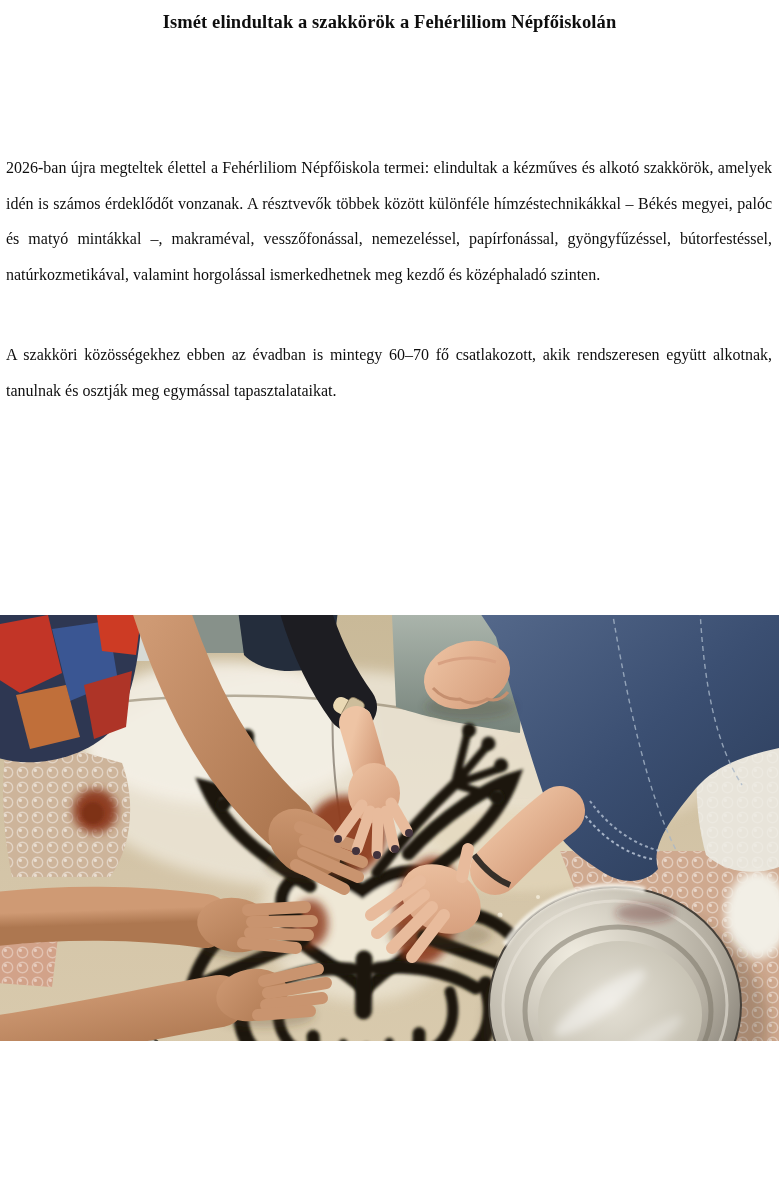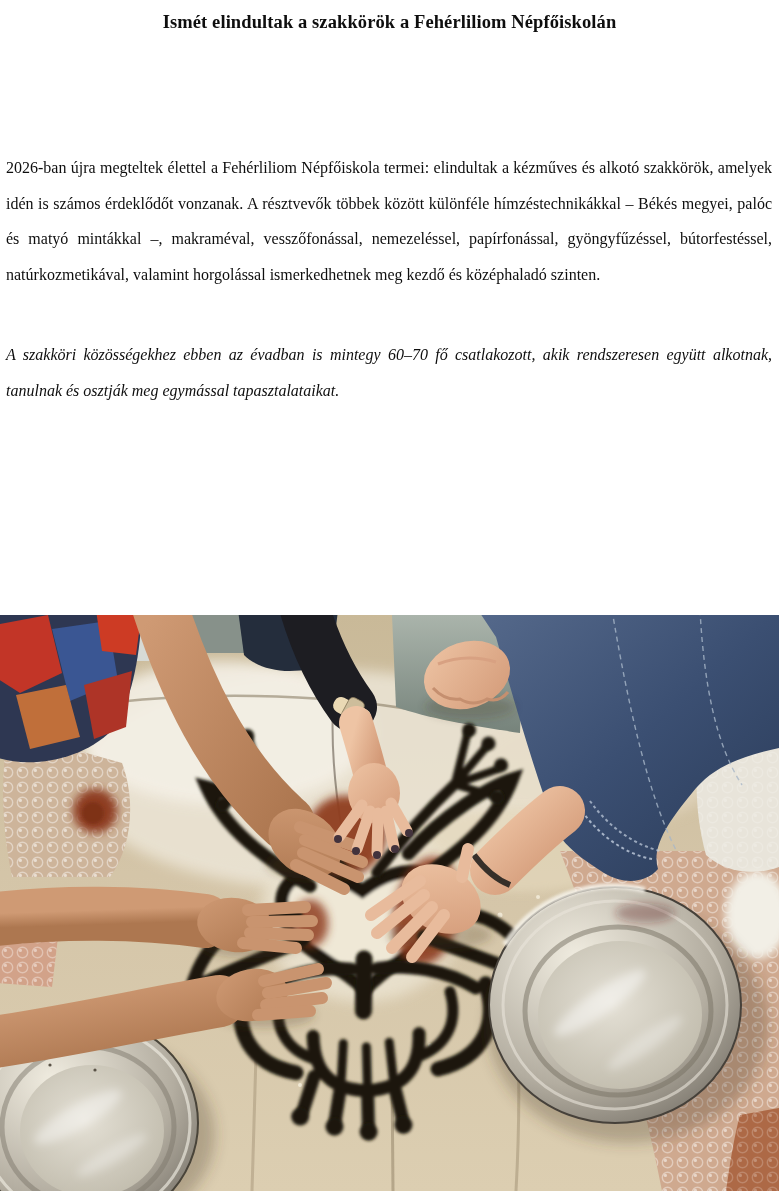--- a/index.html
+++ b/index.html
@@ -1,23 +1,23 @@
 <!DOCTYPE html>
 <html lang="hu" style="--cloth-beige: #d2c3a6; --felt-white: #efe8d6; --motif-black: #1a150f; --rust-wool: #8e3c20; --denim-blue: #3d5070; --steel-gray: #a9a396; --skin-tan: #c08a68; --skin-light: #e6b796; --terracotta: #b06a48;"><head>
 <meta charset="utf-8">
 <style>
   html,body{margin:0;padding:0;background:#ffffff;}
   body{width:779px;height:1200px;font-family:"Liberation Serif","DejaVu Serif",serif;color:#0e0e0e;}
-  .page{position:relative;width:779px;height:1200px;overflow:hidden;background:#fff;}
+  .page{position:relative;width:779px;height:1041px;overflow:hidden;background:#fff;}
   .title{position:absolute;top:10px;left:0;width:100%;margin:0;text-align:center;
          font-size:18.5px;line-height:24px;font-weight:bold;letter-spacing:.1px;}
   .body-par{position:absolute;left:6px;right:7px;margin:0;font-size:16px;line-height:35.5px;
             text-align:justify;hyphens:none;}
   .p1{top:150px;}
-  .p2{top:337px;font-style:italic;}
+  .p2{top:337px;}
   .photo{position:absolute;top:615px;left:0;width:779px;height:576px;margin:0;background:#cdbd9f;}
   .photo svg{display:block;width:779px;height:576px;}
 </style>
 </head>
 <body>
 
 <div class="page">
 
   <h1 class="title">Ismét elindultak a szakkörök a Fehérliliom Népfőiskolán</h1>
 

